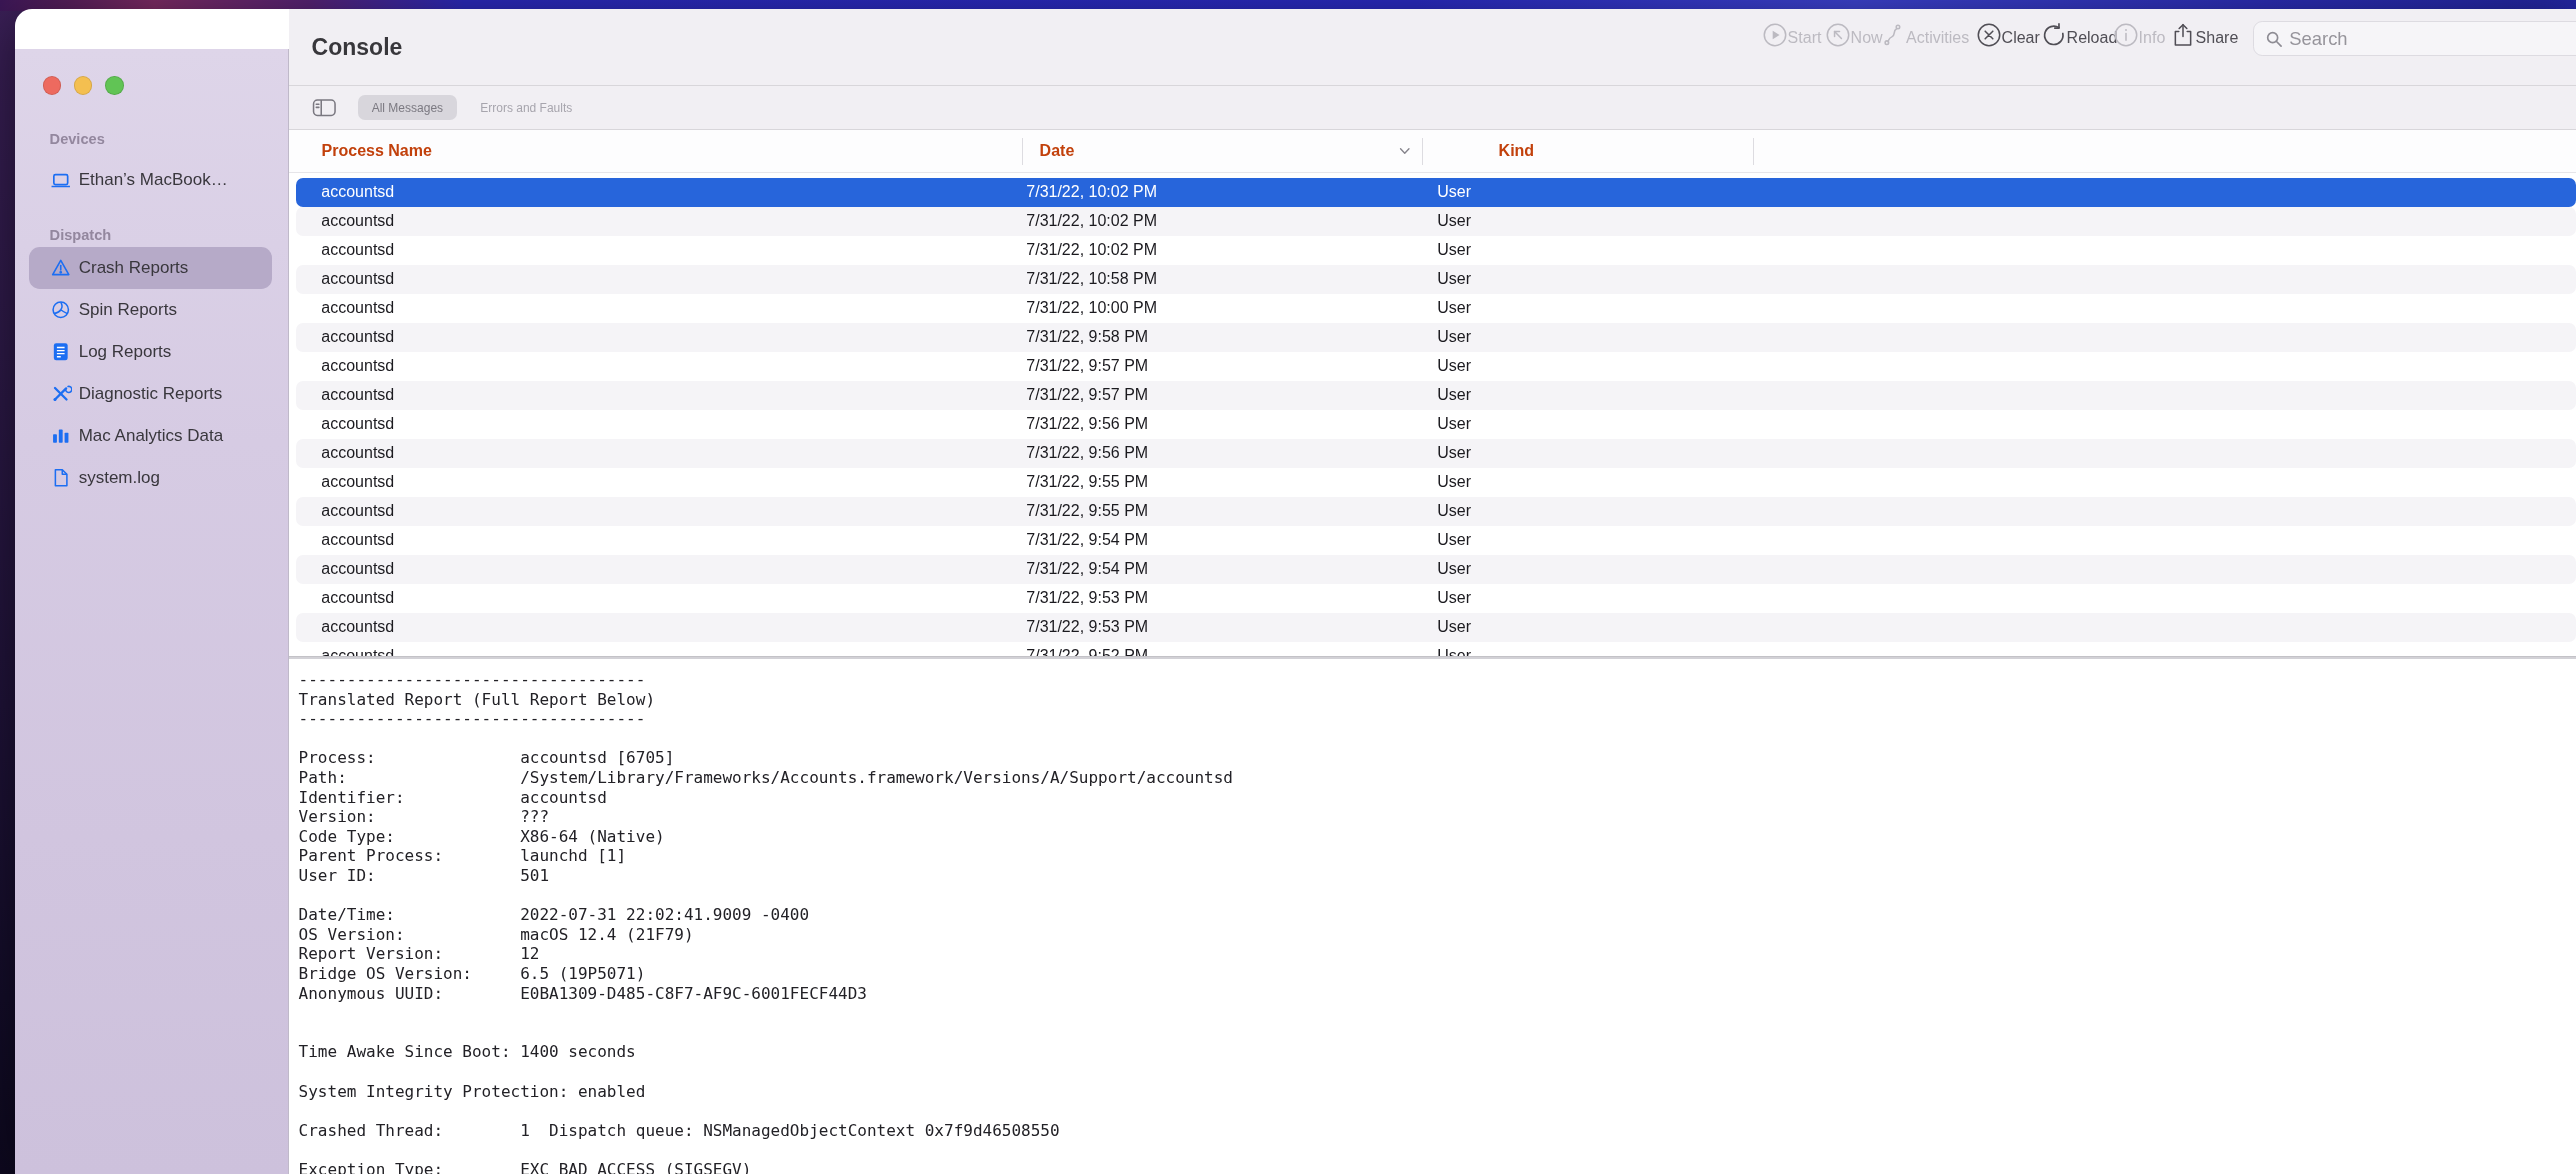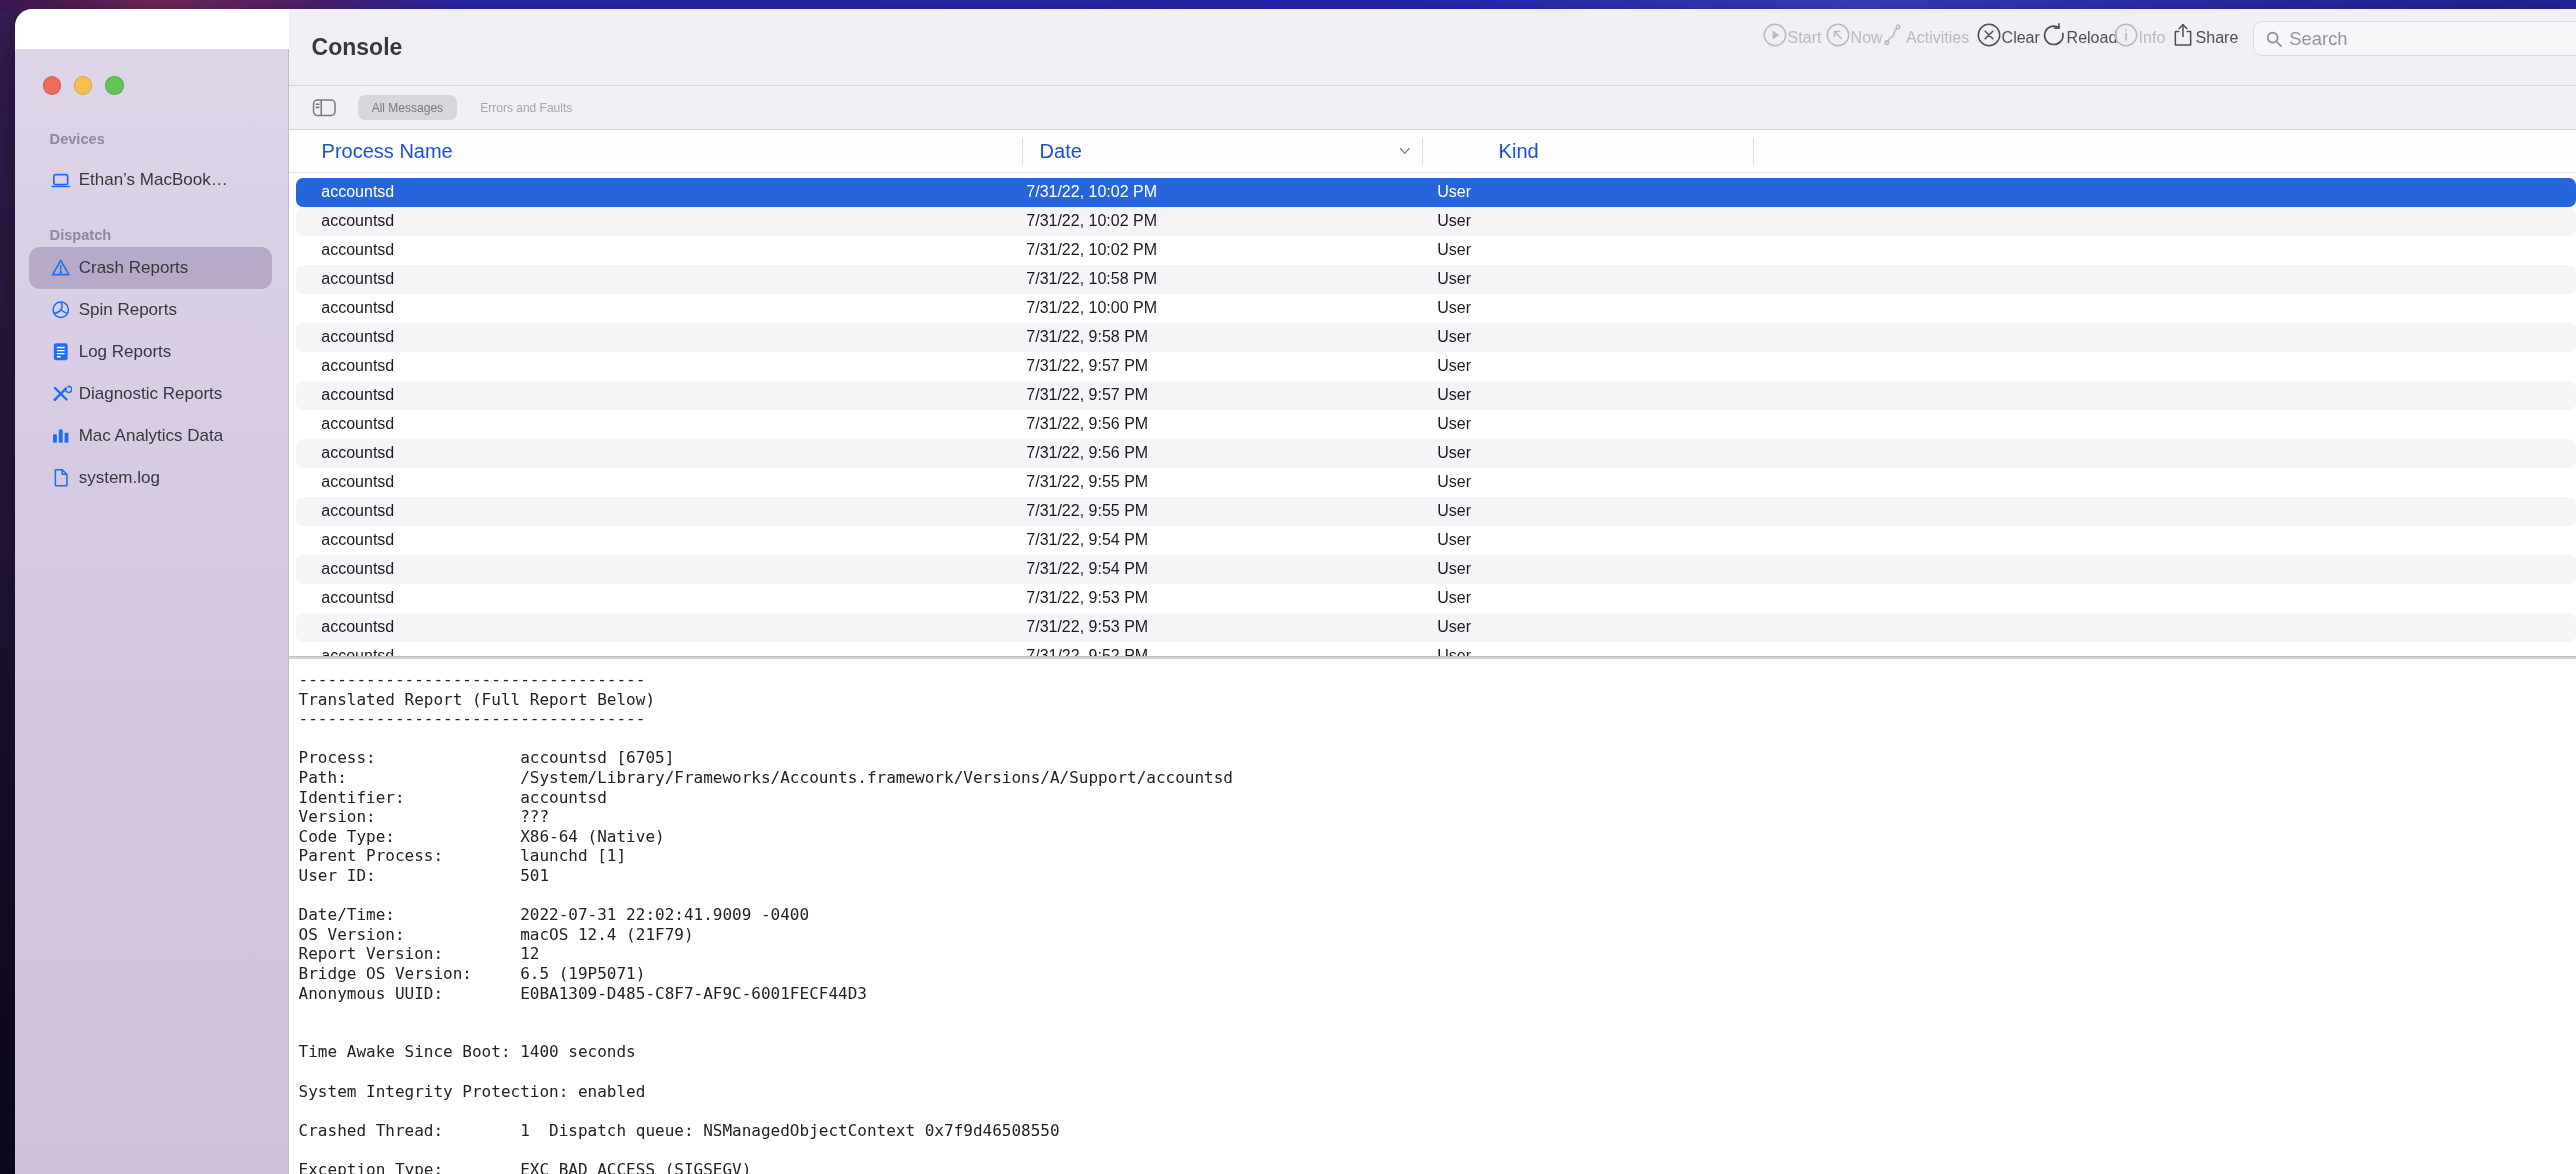--- a/index.html
+++ b/index.html
@@ -77,21 +77,21 @@
   
   .tabstrip {
     height:44px; flex:0 0 44px; background:#f1eff3; border-bottom:0.8px solid #d8d6da;
     display:flex; align-items:center; padding-left:23px;
   }
   .toggle-icon { color:#7a7880; margin-right:21.5px; display:flex; }
   .tab { font-size:12px; padding:5.4px 14px; border-radius:7px; color:#a7a5ad; margin-right:9.2px; }
   .tab.selected { background:#d8d6dc; color:#7b7981; }
   
   .thead { height:43px; flex:0 0 43px; background:#fdfdfe; border-bottom:1.5px solid #e6e5e9; position:relative; }
-  .hcell { position:absolute; top:0; height:100%; display:flex; align-items:center; font-size:20px; font-weight:400; color:#1d4ed8; }
+  .hcell { position:absolute; top:0; height:100%; display:flex; align-items:center; font-size:16px; font-weight:700; color:#c2410c; }
   .h-process { left:33px; }
   .h-date    { left:751px; }
   .h-kind    { left:1210px; }
   .hdiv { position:absolute; top:7.7px; bottom:7.7px; width:0.8px; background:#dddce1; }
   .hd1 { left:733px; } .hd2 { left:1133px; } .hd3 { left:1464px; }
   .sort-chevron { position:absolute; left:1110px; top:50%; transform:translateY(-50%); color:#86848c; display:flex; }
   .tbody { height:483px; flex:0 0 483px; overflow:hidden; padding-top:4.6px; }
   .row { height:29px; position:relative; border-radius:7px; margin-left:7.7px; font-size:16px; color:#1b1a1f; }
   .row.alt { background:#f5f4f7; }
   .row.selected { background:#2765db; color:#ffffff; }

